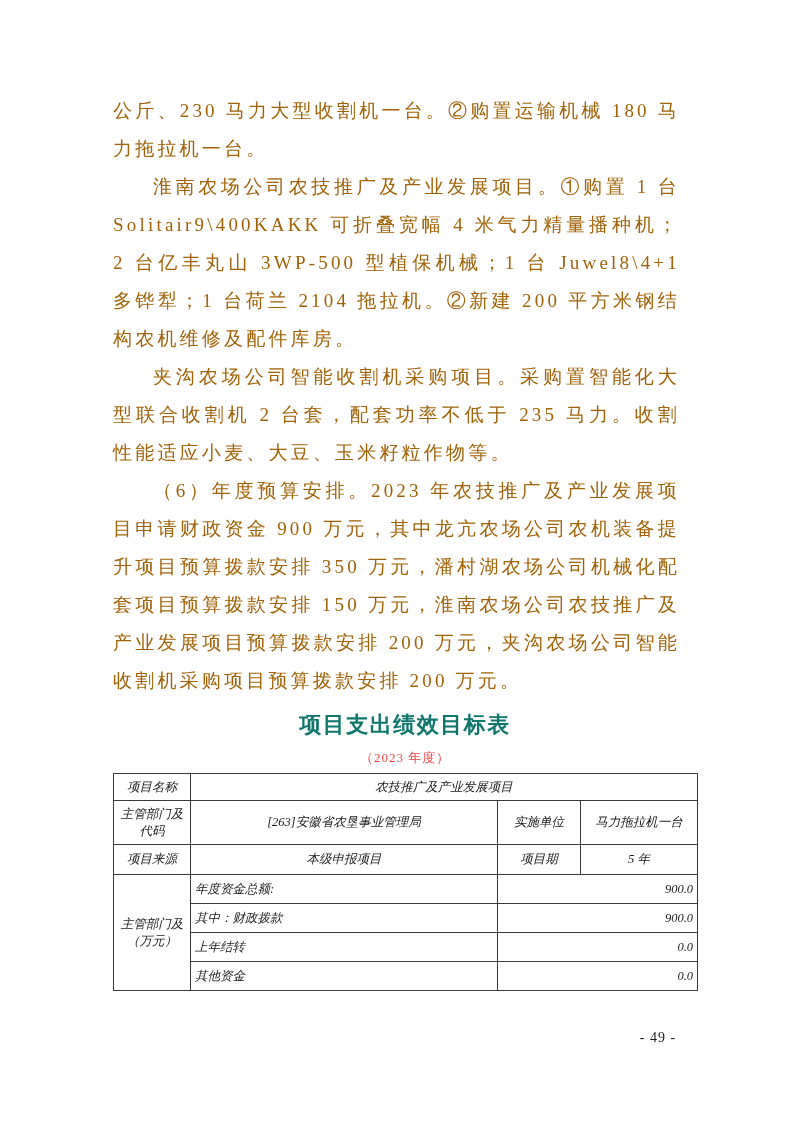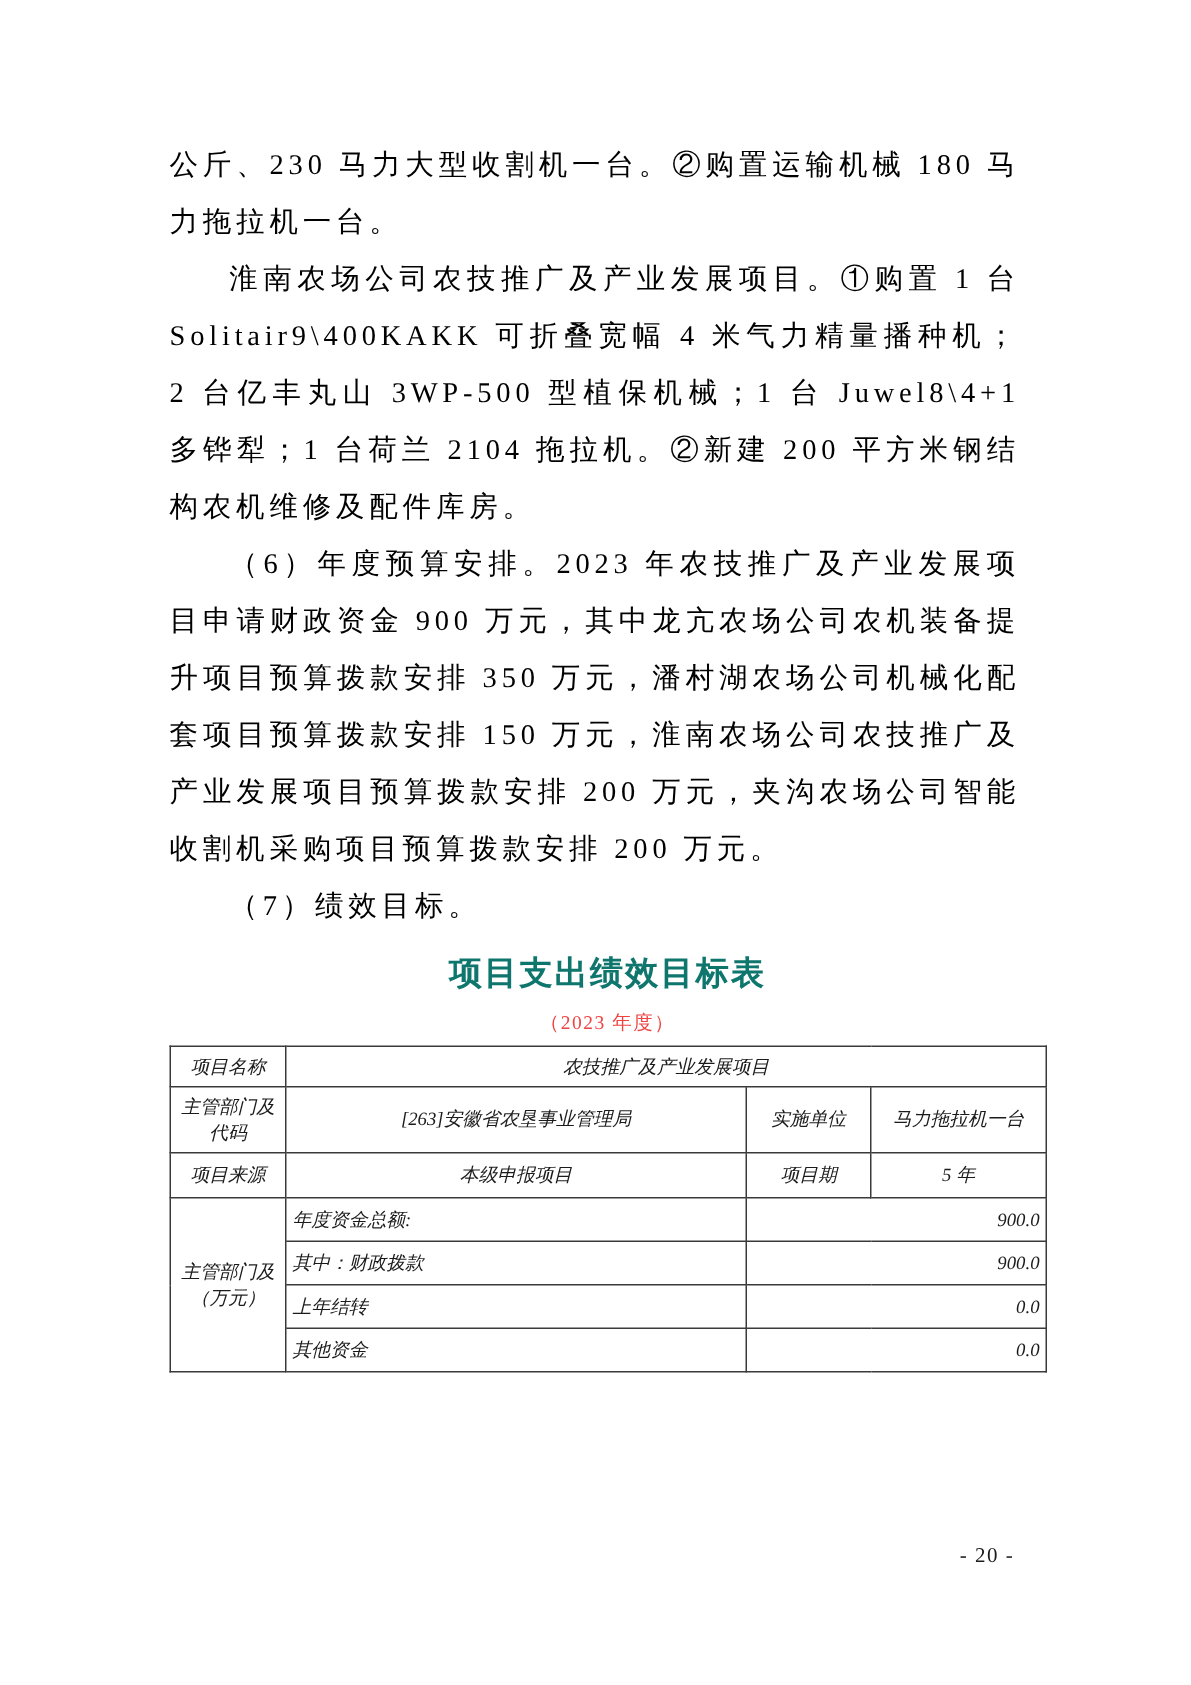--- a/index.html
+++ b/index.html
@@ -15,21 +15,21 @@
     position: absolute;
     left: 113px; top: 92px;
     width: 584px;
   }
   .para {
     width: 567px;
     font-size: 19px;
     line-height: 38px;
     text-align: justify;
     letter-spacing: 3.2px;
-    color: #000000;
+    color: #a16207;
   }
   .para.indent { text-indent: 2.1em; }
   .table-title {
     margin-top: 10px;
     width: 584px;
     text-align: center;
     font-family: "Liberation Sans", "DejaVu Sans", sans-serif;
     font-weight: bold;
     font-size: 22px;
     letter-spacing: 1.5px;
@@ -77,22 +77,22 @@
     color: #1b1b1b;
   }
 </style>
 </head>
 <body>
 
 <div class="content">
 
   <p class="para">公斤、230 马力大型收割机一台。②购置运输机械 180 马力拖拉机一台。</p>
   <p class="para indent">淮南农场公司农技推广及产业发展项目。①购置 1 台 Solitair9\400KAKK 可折叠宽幅 4 米气力精量播种机；2 台亿丰丸山 3WP-500 型植保机械；1 台 Juwel8\4+1 多铧犁；1 台荷兰 2104 拖拉机。②新建 200 平方米钢结构农机维修及配件库房。</p>
+  <p class="para indent">夹沟农场公司智能收割机采购项目。采购置智能化大型联合收割机 2 台套，配套功率不低于 235 马力。收割性能适应小麦、大豆、玉米籽粒作物等。</p>
   <p class="para indent">（6）年度预算安排。2023 年农技推广及产业发展项目申请财政资金 900 万元，其中龙亢农场公司农机装备提升项目预算拨款安排 350 万元，潘村湖农场公司机械化配套项目预算拨款安排 150 万元，淮南农场公司农技推广及产业发展项目预算拨款安排 200 万元，夹沟农场公司智能收割机采购项目预算拨款安排 200 万元。</p>
-  <p class="para indent">（7）绩效目标。</p>
 
   <h1 class="table-title">项目支出绩效目标表</h1>
   <div class="table-subtitle">（2023 年度）</div>
 
   <table class="perf">
     <colgroup>
       <col style="width:77px">
       <col style="width:307px">
       <col style="width:83px">
       <col style="width:117px">
@@ -130,13 +130,13 @@
         <td class="val" colspan="2">0.0</td>
       </tr>
       <tr class="fund">
         <td class="lbl ind2">其他资金</td>
         <td class="val" colspan="2">0.0</td>
       </tr>
     </tbody>
   </table>
 </div>
 
-<div class="page-number">- 20 -</div>
+<div class="page-number">- 49 -</div>
 
 </body></html>

